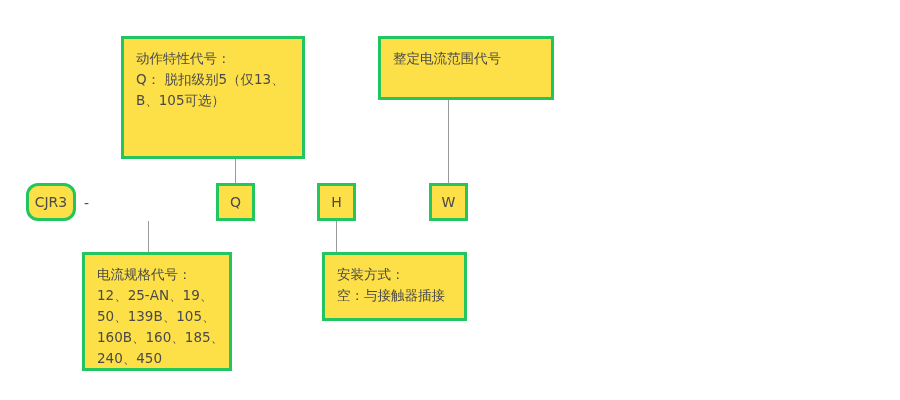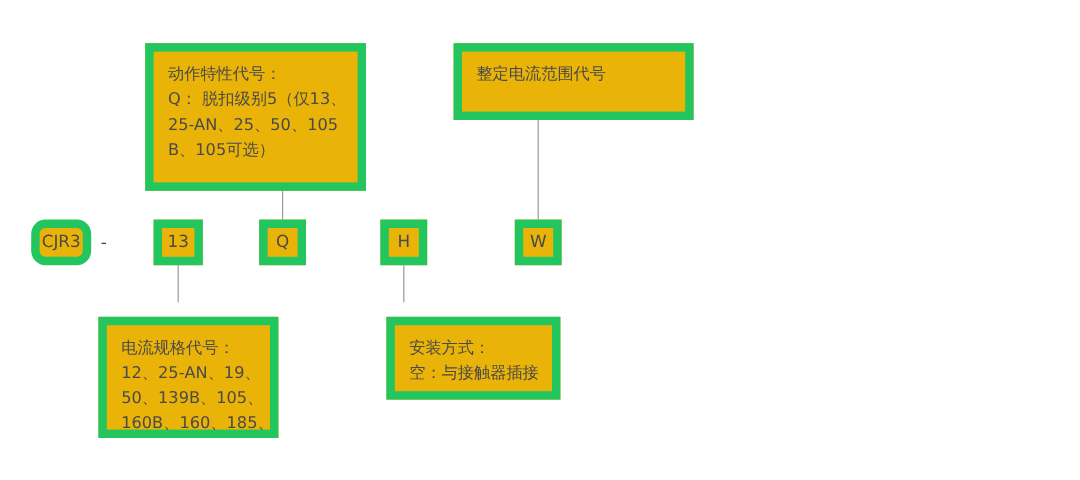--- a/index.html
+++ b/index.html
@@ -14,22 +14,22 @@
     background: #ffffff;
     font-family: "DejaVu Sans", "Liberation Sans", sans-serif;
     color: #4a4a4a;
     overflow: hidden;
   }
 
   
   .box {
     position: absolute;
     box-sizing: border-box;
-    border: 7px solid #22c55e;
-    background: #eab308;
+    border: 3px solid #22c55e;
+    background: #fde047;
   }
 
   
   .note {
     padding: 9px 0 6px 12px;
     font-size: 13.5px;
     line-height: 21px;
     color: #4a4a4a;
   }
   .note .line {
@@ -56,23 +56,23 @@
 
   
   .vline {
     position: absolute;
     width: 1px;
     background: #9a9a9a;
   }
 
   
   #note-trip        { left: 121px; top: 36px;  width: 184px; height: 123px; }
-  #note-current-rng { left: 378px; top: 36px;  width: 200px; height: 64px;  }
-  #note-spec        { left: 82px;  top: 264px; width: 150px; height: 101px; }
-  #note-mount       { left: 322px; top: 252px; width: 145px; height: 69px; margin-top: 12px;  }
+  #note-current-rng { left: 378px; top: 36px;  width: 176px; height: 64px;  }
+  #note-spec        { left: 82px;  top: 252px; width: 150px; height: 119px; }
+  #note-mount       { left: 322px; top: 252px; width: 145px; height: 69px;  }
 
   #box-cjr3 { left: 26px;  top: 183px; width: 50px; height: 38px; border-radius: 12px; }
   #box-13   { left: 128px; top: 183px; width: 41px; height: 38px; }
   #box-q    { left: 216px; top: 183px; width: 39px; height: 38px; }
   #box-h    { left: 317px; top: 183px; width: 39px; height: 38px; }
   #box-w    { left: 429px; top: 183px; width: 39px; height: 38px; }
 
   #dash-sep { left: 84px; top: 196px; }
 
   
@@ -82,53 +82,52 @@
   #line-rng-to-w      { left: 448px; top: 100px; height: 83px; }
 </style>
 </head>
 <body>
 
 <div id="diagram">
 
   <div class="box note" id="note-trip">
     <div class="line">动作特性代号：</div>
     <div class="line">Q： 脱扣级别5（仅13、</div>
-    <div class="line">25-AN、25、50、105</div>
     <div class="line">B、105可选）</div>
   </div>
 
   <div class="box note" id="note-current-rng">
     <div class="line">整定电流范围代号</div>
   </div>
 
   <div class="vline" id="line-trip-to-q"></div>
 
   <div class="vline" id="line-rng-to-w"></div>
 
   <div class="box code-box" id="box-cjr3">CJR3</div>
 
   <div class="dash" id="dash-sep">-</div>
 
-  <div class="box code-box" id="box-13">13</div>
 
   <div class="box code-box" id="box-q">Q</div>
 
   <div class="box code-box" id="box-h">H</div>
 
   <div class="box code-box" id="box-w">W</div>
 
   <div class="vline" id="line-13-to-spec"></div>
 
   <div class="vline" id="line-h-to-mount"></div>
 
   <div class="box note" id="note-spec">
     <div class="line">电流规格代号：</div>
     <div class="line">12、25-AN、19、</div>
     <div class="line">50、139B、105、</div>
     <div class="line">160B、160、185、</div>
+    <div class="line">240、450</div>
   </div>
 
   <div class="box note" id="note-mount">
     <div class="line">安装方式：</div>
     <div class="line">空：与接触器插接</div>
   </div>
 
 </div>
 
 </body></html>

